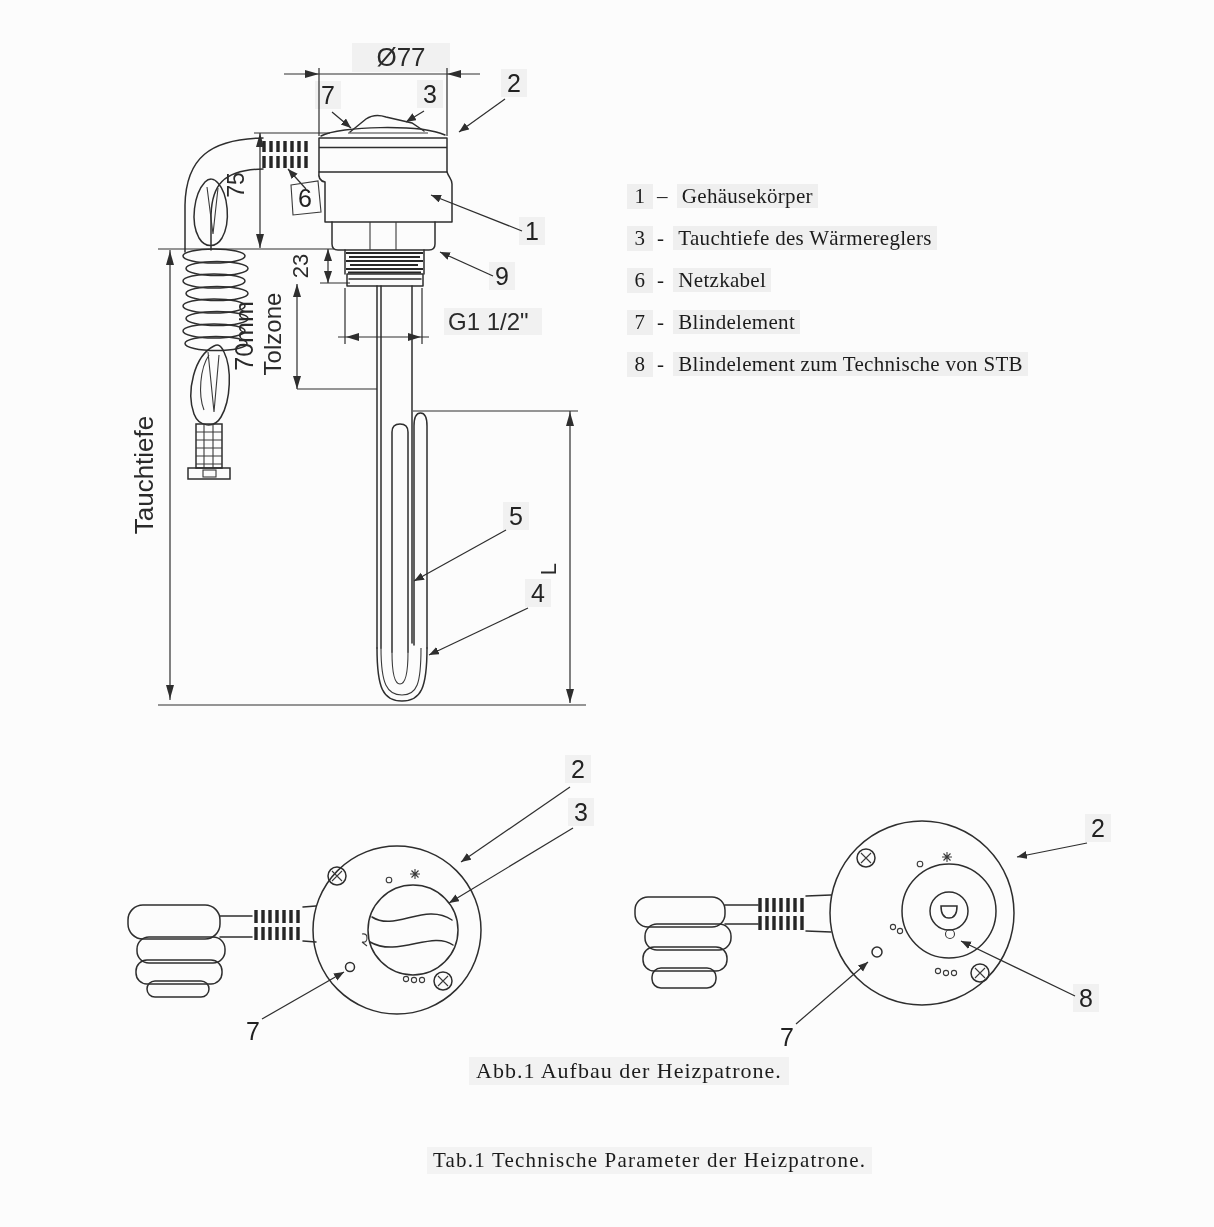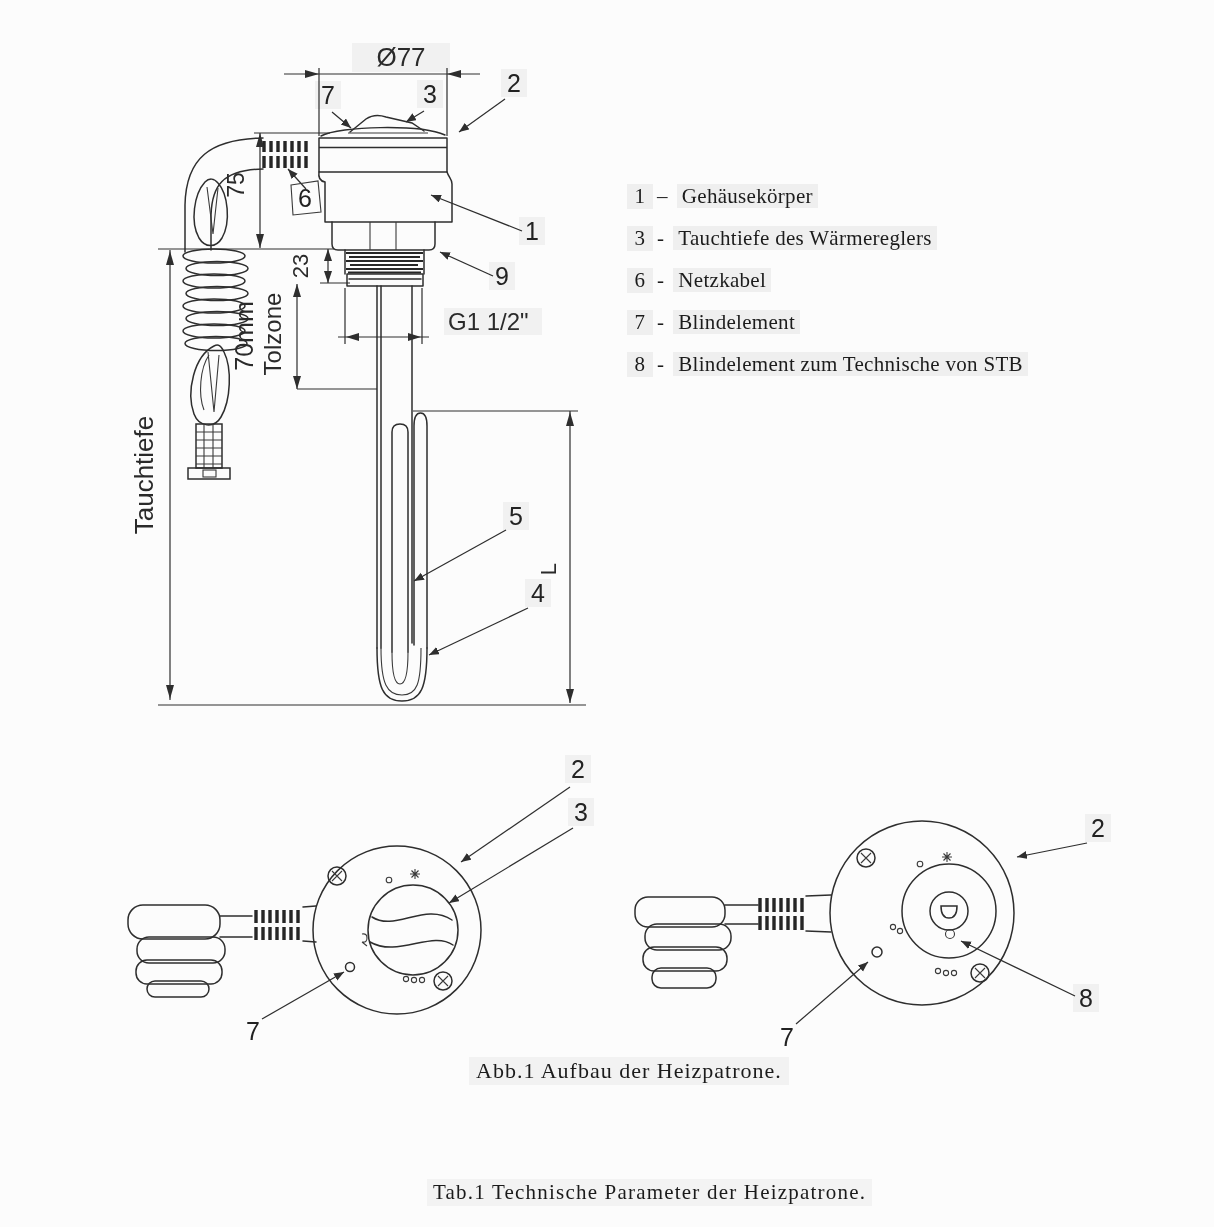--- a/index.html
+++ b/index.html
@@ -16,21 +16,21 @@
   .dimtxt{font-family:"Liberation Sans", sans-serif;fill:#2a2a2a;}
   .callout{font-family:"Liberation Sans", sans-serif;font-size:25px;fill:#222;text-anchor:middle;}
   .hl{fill:rgba(0,0,0,0.045);}
   .legend{position:absolute;left:627px;top:184px;font-size:21px;color:#1c1c1c;letter-spacing:0.3px;}
   .legend-row{height:41.9px;white-space:nowrap;}
   .lnum{display:inline-block;min-width:20px;background:rgba(0,0,0,0.05);padding:0 3px;text-align:center;}
   .ldash{display:inline-block;margin:0 9px 0 4px;}
   .llabel{background:rgba(0,0,0,0.05);padding:0 5px;}
   .caption{position:absolute;left:462px;top:1057px;font-size:22px;letter-spacing:1px;color:#1b1b1b;
            background:rgba(0,0,0,0.04);padding:1px 7px;margin-left:7px;}
-  .tabtitle{position:absolute;left:427px;top:1179px;font-size:21px;letter-spacing:1.2px;color:#1b1b1b;
+  .tabtitle{position:absolute;left:427px;top:1147px;font-size:21px;letter-spacing:1.2px;color:#1b1b1b;
             background:rgba(0,0,0,0.035);padding:1px 6px;}
 </style>
 </head>
 <body>
 
 <div class="page">
 
 <svg width="1214" height="1227" viewBox="0 0 1214 1227">
   <defs>
     <marker id="arr" markerUnits="userSpaceOnUse" markerWidth="12" markerHeight="9" refX="10" refY="4" orient="auto">

